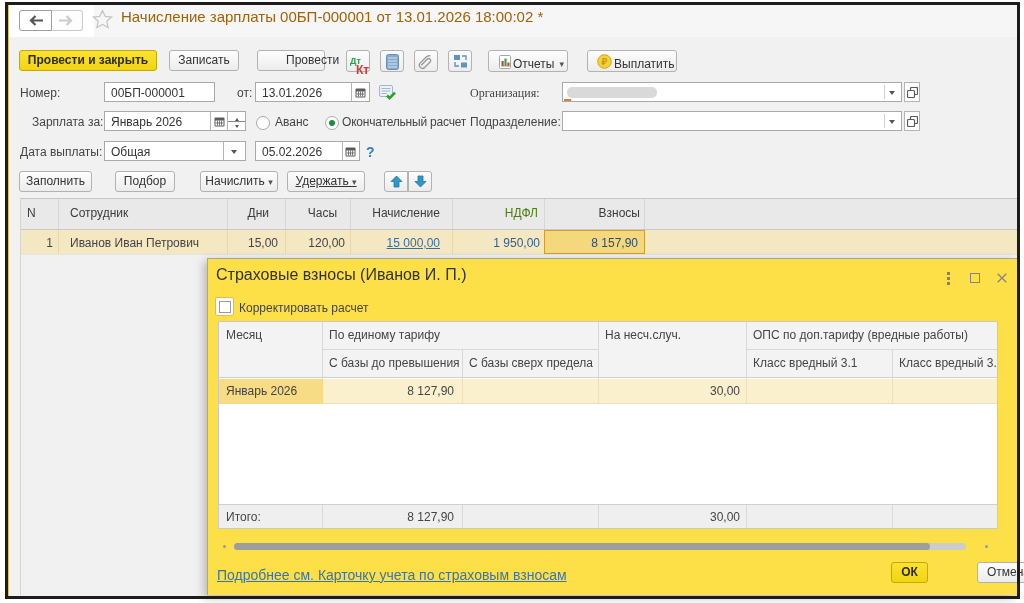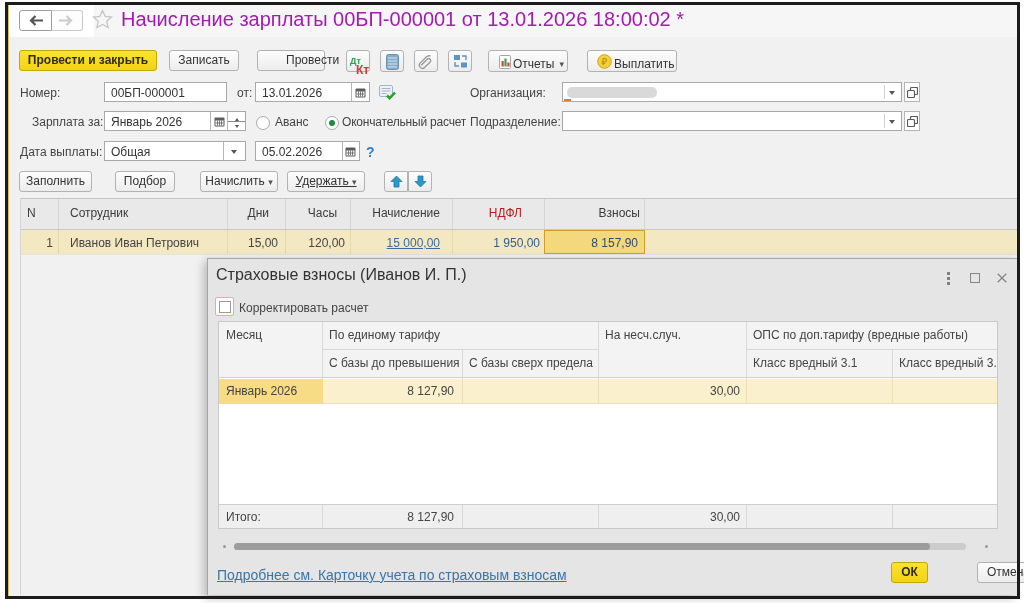--- a/index.html
+++ b/index.html
@@ -32,21 +32,21 @@
     <svg width="17" height="11" style="position:absolute;left:6px;top:4px;">
         <path d="M1 5.5 H13 M8.5 1 L13 5.5 l-4.5 4.5" stroke="#cccccc" stroke-width="2.2" fill="none"></path>
       </svg>
   </div>
 </div>
 
 <svg class="abs" style="left:92px;top:9px;" width="21" height="20" viewBox="0 0 21 20">
     <path d="M10.5 1.5 L13.2 7.3 L19.5 8 L14.8 12.3 L16.1 18.5 L10.5 15.4 L4.9 18.5 L6.2 12.3 L1.5 8 L7.8 7.3 Z" fill="none" stroke="#c6c6c6" stroke-width="1.3"></path>
   </svg>
 
-<div class="abs" style="left:121px;top:8px;font-size:20px;color:#a21caf;text-align:center;">Начисление зарплаты 00БП-000001 от 13.01.2026 18:00:02 *</div>
+<div class="abs" style="left:121px;top:8px;font-size:15px;color:#a16207;text-align:center;">Начисление зарплаты 00БП-000001 от 13.01.2026 18:00:02 *</div>
 
 <div class="btn ybtn" style="left:19px;top:50px;width:138px;">Провести и закрыть</div>
 <div class="btn" style="left:169px;top:50px;width:70px;">Записать</div>
 <div class="btn" style="left:257px;top:50px;width:68px;padding-left:28px;">Провести</div>
 <div class="btn" style="left:346px;top:50px;width:24px;height:22px;">
   <span style="position:absolute;left:3px;top:1px;font-size:9px;font-weight:bold;color:#2e9e4f;">Дт</span>
   <span style="position:absolute;left:9px;top:10px;font-size:12px;font-weight:bold;color:#d23b3b;">Кт</span>
 </div>
 <div class="btn" style="left:380px;top:50px;width:24px;height:22px;">
   <svg width="13" height="16" style="position:absolute;left:5px;top:3px;">
@@ -79,39 +79,39 @@
 </div>
 <div class="btn" style="left:587px;top:50px;width:90px;height:22px;">
   <svg width="15" height="15" style="position:absolute;left:9px;top:3px;">
       <circle cx="7.5" cy="7.5" r="6.8" fill="#f6cf3a" stroke="#d3a317"></circle>
       <text x="7.5" y="11" font-size="9.5" font-weight="bold" fill="#c09a12" text-anchor="middle">₽</text>
     </svg>
   <span style="position:absolute;left:26px;top:4px;">Выплатить</span>
 </div>
 
 <div class="lbl" style="left:20px;top:86px;">Номер:</div>
-<div class="inp" style="left:104px;top:82px;width:123px;padding-left:48px;">
+<div class="inp" style="left:104px;top:82px;width:111px;padding-left:48px;">
     <span class="txt">00БП-000001</span>
   </div>
 <div class="lbl" style="left:237px;top:86px;">от:</div>
 <div class="inp" style="left:255px;top:82px;width:115px;text-decoration:underline;">
     <span class="txt">13.01.2026</span>
   <div class="abs" style="right:17px;top:0;bottom:0;border-right:1px solid #b5b5b5;"></div>
   <svg width="11" height="11" style="position:absolute;right:3px;top:4px;">
       <rect x="0.5" y="1.5" width="10" height="9" rx="1" fill="#5c5c5c"></rect>
       <rect x="1.5" y="4.5" width="8" height="5" fill="#fff"></rect>
       <path d="M3.5 4.5 v5 M5.5 4.5 v5 M7.5 4.5 v5 M1.5 7 h8" stroke="#5c5c5c" stroke-width="0.8"></path>
     </svg>
 </div>
 <svg class="abs" style="left:379px;top:85px;" width="20" height="16">
     <rect x="0.5" y="0.5" width="13" height="11" rx="1.5" fill="#eef2f7" stroke="#9fb6cc"></rect>
     <path d="M2.5 3.5 h9 M2.5 6 h9 M2.5 8.5 h5" stroke="#9fb6cc" stroke-width="1"></path>
     <path d="M8 10.5 l2.6 2.6 L16 7.6" stroke="#28a32e" stroke-width="2.6" fill="none"></path>
   </svg>
-<div class="lbl" style="left:470px;top:86px;">Организация:</div>
+<div class="lbl" style="left:470px;top:86px;font-family:Liberation Serif, serif;">Организация:</div>
 <div class="inp" style="left:562px;top:82px;width:340px;">
   <div class="abs" style="left:4px;top:4px;width:90px;height:11px;background:#d9d9d9;border-radius:5px;"></div>
     <div class="abs" style="left:1px;top:16px;width:7px;height:2px;background:#e07b39;"></div>
   <div class="abs" style="right:16px;top:2px;bottom:2px;border-right:1px solid #d0d0d0;"></div>
   <div class="abs" style="right:6px;top:8px;width:0;height:0;border:3px solid transparent;border-top:4px solid #555;"></div>
 </div>
 <div class="inp" style="left:904px;top:82px;width:16px;border-color:#b5b5b5;">
   <svg width="11" height="11" style="position:absolute;left:2px;top:4px;">
       <rect x="3.5" y="0.5" width="7" height="7" rx="1" fill="none" stroke="#5a5a5a" stroke-width="1.2"></rect>
       <rect x="0.5" y="3.5" width="7" height="7" rx="1" fill="#fff" stroke="#5a5a5a" stroke-width="1.2"></rect>
@@ -198,35 +198,35 @@
 <div class="abs" style="left:350px;top:230px;width:1px;height:24px;background:#e6d8a9;"></div>
 <div class="abs" style="left:452px;top:230px;width:1px;height:24px;background:#e6d8a9;"></div>
 <div class="abs" style="left:544px;top:230px;width:1px;height:24px;background:#e6d8a9;"></div>
 <div class="abs" style="left:644px;top:230px;width:1px;height:24px;background:#e6d8a9;"></div>
 
 <div class="lbl" style="left:27px;top:206px;color:#3c3c3c;">N</div>
 <div class="lbl" style="left:70px;top:206px;color:#3c3c3c;">Сотрудник</div>
 <div class="num lbl" style="left:227px;top:206px;width:42px;color:#3c3c3c;">Дни</div>
 <div class="num lbl" style="left:285px;top:206px;width:52px;color:#3c3c3c;">Часы</div>
 <div class="num lbl" style="left:350px;top:206px;width:90px;color:#3c3c3c;">Начисление</div>
-<div class="num lbl" style="left:436px;top:206px;width:86px;color:#b91c1c;">НДФЛ</div>
+<div class="num lbl" style="left:452px;top:206px;width:86px;color:#4d7c0f;">НДФЛ</div>
 <div class="num lbl" style="left:544px;top:206px;width:96px;color:#3c3c3c;">Взносы</div>
 
 <div class="num lbl" style="left:20px;top:236px;width:33px;">1</div>
 <div class="lbl" style="left:70px;top:236px;">Иванов Иван Петрович</div>
 <div class="num lbl" style="left:227px;top:236px;width:51px;">15,00</div>
 <div class="num lbl" style="left:285px;top:236px;width:60px;">120,00</div>
 <div class="num lbl" style="left:350px;top:236px;width:90px;color:#3a6ca3;"><span style="text-decoration:underline;">15 000,00</span></div>
 <div class="num lbl" style="left:452px;top:236px;width:88px;color:#33608f;">1 950,00</div>
 <div class="abs" style="left:544px;top:230px;width:101px;height:24px;background:#f3d87e;border:1px solid #cf9f2a;"></div>
 <div class="num lbl" style="left:544px;top:236px;width:94px;color:#2e4d72;">8 157,90</div>
 
 <div class="abs" style="left:20px;top:198px;width:1px;height:397px;background:#d5d5d5;"></div>
 
-<div class="abs" style="left:207px;top:258px;width:810px;height:337px;background:#e5e5e5;border:1px solid #a6a6a6;border-right:none;border-bottom:none;box-shadow:-3px 3px 9px rgba(0,0,0,0.25);z-index:10;text-decoration:underline;">
+<div class="abs" style="left:207px;top:258px;width:810px;height:337px;background:#fde047;border:1px solid #a6a6a6;border-right:none;border-bottom:none;box-shadow:-3px 3px 9px rgba(0,0,0,0.25);z-index:10;text-decoration:underline;">
   <div class="abs" style="left:8px;top:7px;font-size:16px;color:#333;">Страховые взносы (Иванов И. П.)</div>
   <div class="abs" style="left:739px;top:13px;width:3px;height:3px;background:#808080;"></div>
   <div class="abs" style="left:739px;top:18px;width:3px;height:3px;background:#808080;"></div>
   <div class="abs" style="left:739px;top:23px;width:3px;height:3px;background:#808080;"></div>
   <div class="abs" style="left:762px;top:14px;width:10px;height:10px;border:1.5px solid #858585;"></div>
   <svg class="abs" style="left:789px;top:14px;" width="10" height="10">
       <path d="M0.7 0.7 L9.3 9.3 M9.3 0.7 L0.7 9.3" stroke="#858585" stroke-width="1.3"></path>
     </svg>
 
   <div class="abs" style="left:7px;top:38px;width:19px;height:19px;border:1px solid #e3bb4e;border-radius:2px;background:#fff;">

